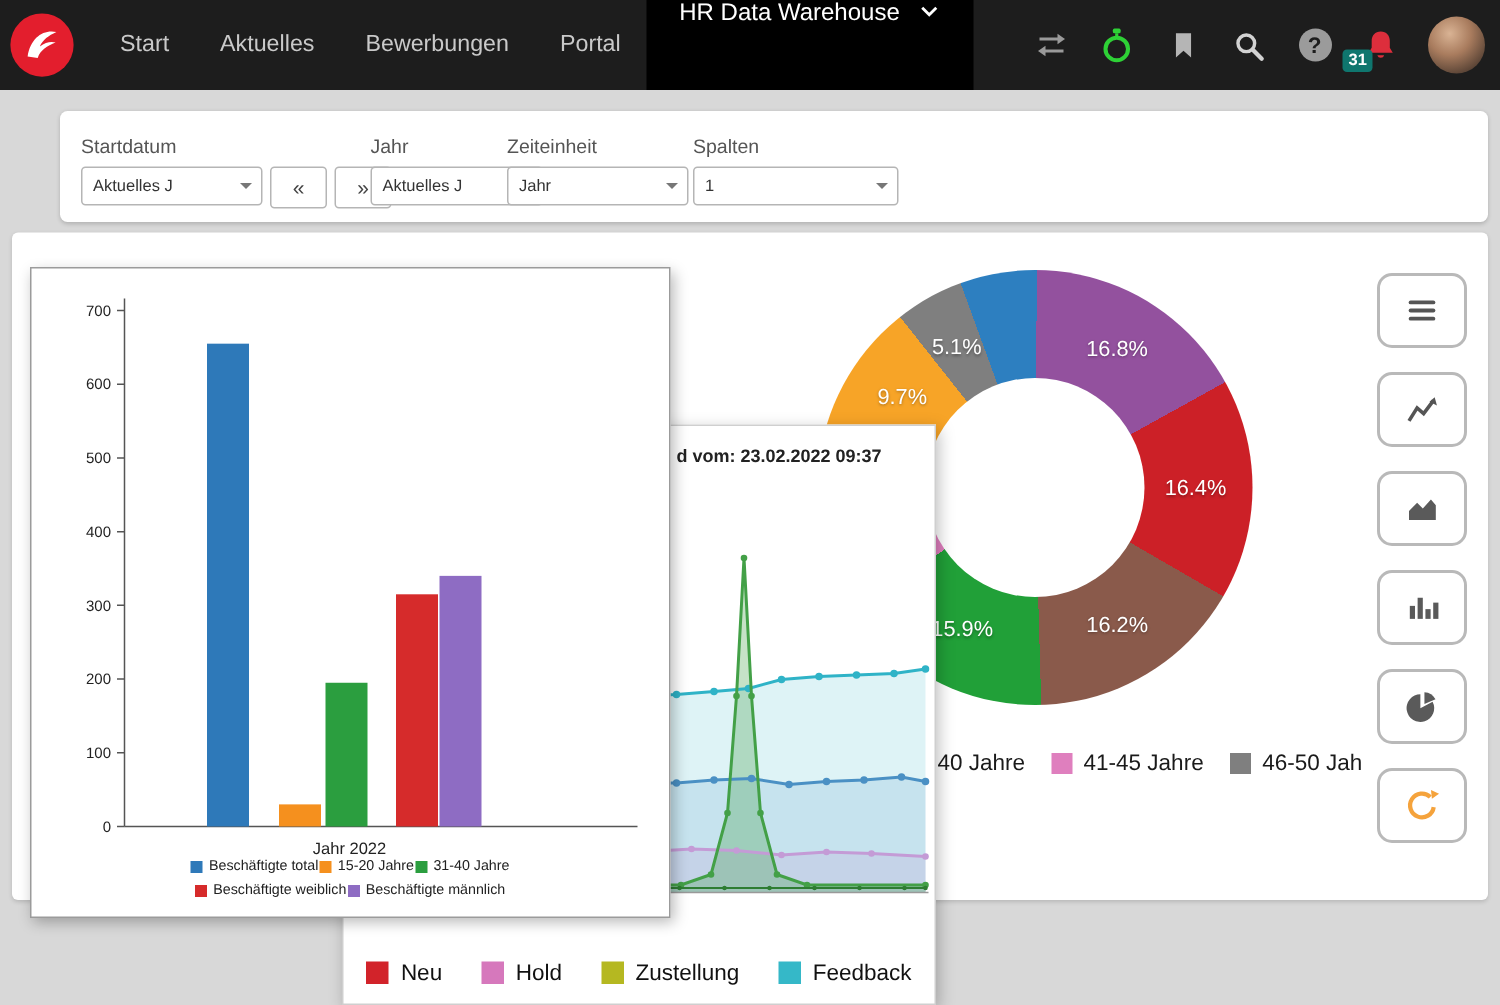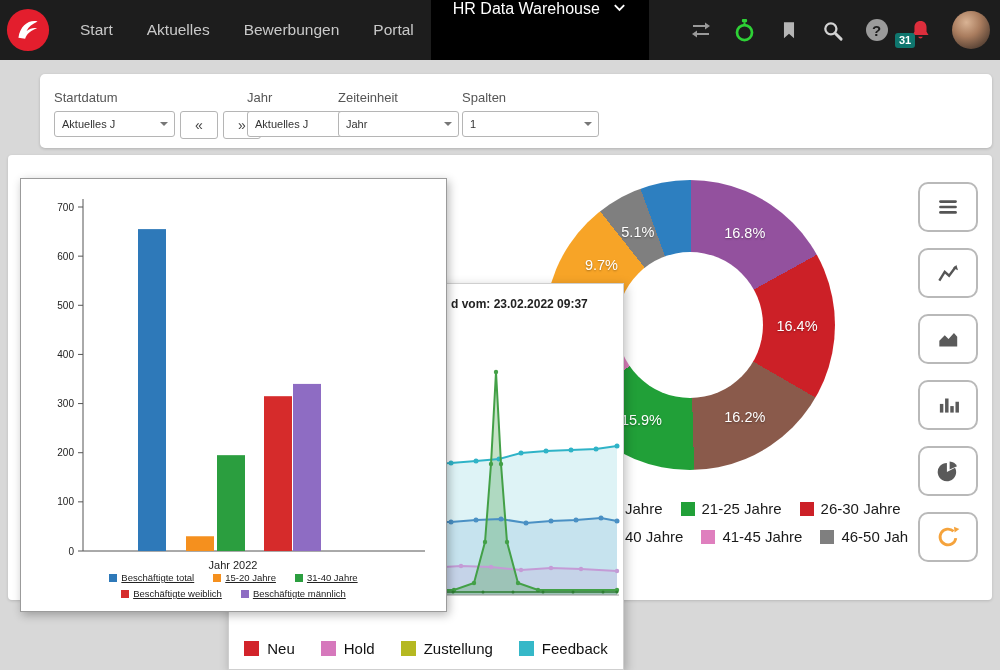--- a/index.html
+++ b/index.html
@@ -38,21 +38,21 @@
 
   .tools{position:absolute;top:27px;right:14px;display:flex;flex-direction:column;gap:16px;}
   .tool-btn{width:56px;height:46px;background:#fff;border:2px solid #b9b9b9;border-radius:10px;display:flex;align-items:center;justify-content:center;cursor:pointer;}
 
   
   .panel{position:absolute;background:#fff;}
   .bar-panel{left:20px;top:178px;width:425px;height:432px;border:1px solid #9b9b9b;box-shadow:2px 3px 9px rgba(0,0,0,.28);z-index:30;}
   .line-panel{left:228px;top:283px;width:394px;height:385px;border:1px solid #cfcfcf;box-shadow:2px 3px 10px rgba(0,0,0,.25);z-index:20;}
   #bar-svg{position:absolute;left:0;top:0;width:425px;height:392px;}
   .bar-legend{position:absolute;left:0;right:0;top:393px;display:flex;flex-direction:column;gap:5px;}
-  .bar-legend .lrow{display:flex;justify-content:center;column-gap:19px;font-size:9.5px;color:#222;text-decoration:underline;}
+  .bar-legend .lrow{display:flex;justify-content:center;column-gap:1px;font-size:9.5px;color:#222;}
   .bar-legend .sq{width:8px;height:8px;margin-right:4px;}
   .line-title{position:absolute;left:222px;top:13px;font-size:12px;font-weight:bold;color:#222;white-space:nowrap;}
   #line-svg{position:absolute;left:0;top:0;width:394px;height:385px;}
   .line-legend{position:absolute;left:0;right:0;bottom:12px;}
   .line-legend .lrow{display:flex;justify-content:center;column-gap:26px;font-size:15px;color:#111;}
   .line-legend .sq{width:15px;height:15px;margin-right:8px;}
   svg text{font-family:"Liberation Sans",sans-serif;}
 </style>
 </head>
 <body>
@@ -152,33 +152,20 @@
     <div class="donut" id="donut" style="background: conic-gradient(from 340deg, rgb(45, 127, 192) 0deg, rgb(45, 127, 192) 20.52deg, rgb(147, 81, 158) 20.52deg, rgb(147, 81, 158) 81deg, rgb(204, 32, 39) 81deg, rgb(204, 32, 39) 140.04deg, rgb(138, 90, 75) 140.04deg, rgb(138, 90, 75) 198.36deg, rgb(33, 160, 56) 198.36deg, rgb(33, 160, 56) 255.6deg, rgb(223, 127, 190) 255.6deg, rgb(223, 127, 190) 306.72deg, rgb(247, 164, 39) 306.72deg, rgb(247, 164, 39) 341.64deg, rgb(127, 127, 127) 341.64deg, rgb(127, 127, 127) 360deg);">
       <div class="hole"></div>
     <div class="pct-label" style="left: 199.724px; top: 53.0531px;">16.8%</div>
         <div class="pct-label" style="left: 251.996px; top: 145.971px;">16.4%</div>
         <div class="pct-label" style="left: 199.789px; top: 236.909px;">16.2%</div>
         <div class="pct-label" style="left: 96.4563px; top: 240.355px;">15.9%</div>
         <div class="pct-label" style="left: 56.4814px; top: 84.888px;">9.7%</div>
         <div class="pct-label" style="left: 92.8316px; top: 51.5791px;">5.1%</div>
       </div>
     <div class="donut-legend" id="donut-legend">
-        <div class="lrow">
-          <span class="litem">
-            <span>Jahre</span>
-          </span>
-          <span class="litem">
-            <span class="sq" style="background: rgb(33, 160, 56);"></span>
-            <span>21-25 Jahre</span>
-          </span>
-          <span class="litem">
-            <span class="sq" style="background: rgb(204, 32, 39);"></span>
-            <span>26-30 Jahre</span>
-          </span>
-        </div>
         <div class="lrow">
           <span class="litem">
             <span>40 Jahre</span>
           </span>
           <span class="litem">
             <span class="sq" style="background: rgb(223, 127, 190);"></span>
             <span>41-45 Jahre</span>
           </span>
           <span class="litem">
             <span class="sq" style="background: rgb(127, 127, 127);"></span>

